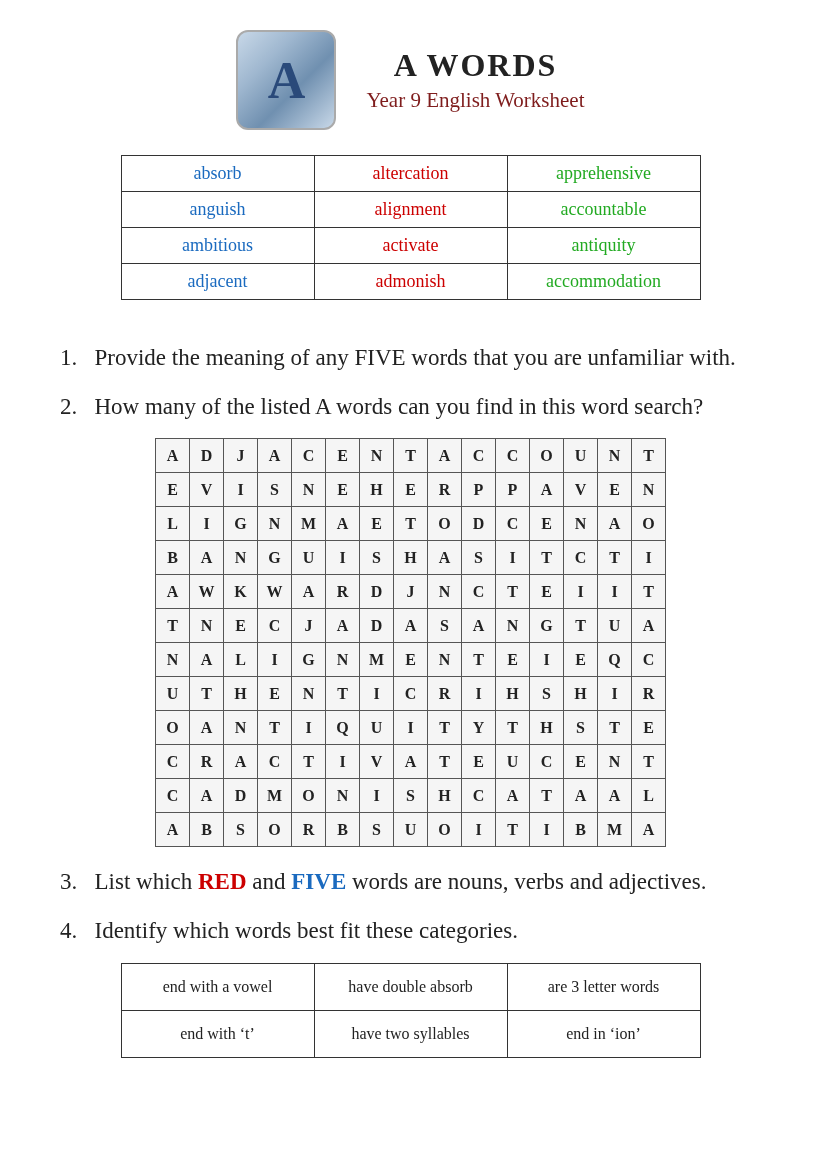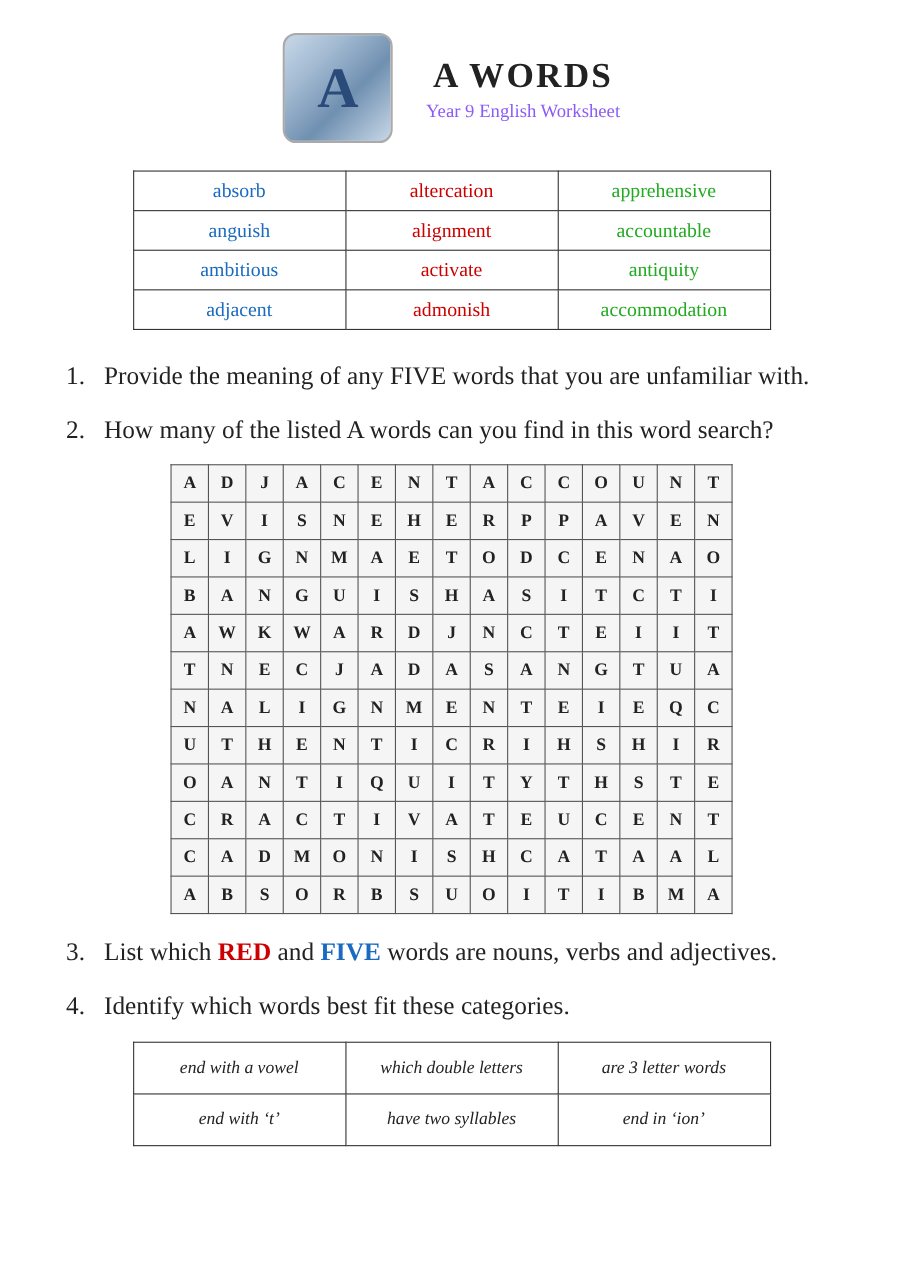--- a/index.html
+++ b/index.html
@@ -33,28 +33,28 @@
       position: relative;
     }
     .header-text { text-align: center; }
     .header-title {
       font-size: 32px;
       font-weight: bold;
       letter-spacing: 2px;
       color: #222;
     }
     .header-subtitle {
-      font-size: 17px;
-      color: #8b5cf6;
+      font-size: 21px;
+      color: #7f1d1d;
       margin-top: 4px;
     }
     .word-table {
       border-collapse: collapse;
       width: 580px;
-      margin: 0 auto 25px auto;
+      margin: 0 auto 41px auto;
     }
     .word-table td {
       border: 1.5px solid #333;
       padding: 7px 18px;
       text-align: center;
       font-size: 18px;
       min-width: 160px;
     }
     .blue { color: #1a6abf; }
     .red { color: #cc0000; }
@@ -83,21 +83,20 @@
       font-size: 16px;
       font-weight: bold;
       border: 1.5px solid #555;
       background: #f5f5f5;
       color: #222;
     }
     .category-table {
       border-collapse: collapse;
       width: 580px;
       margin: 15px auto 16px auto;
-      font-style: italic;
     }
     .category-table td {
       border: 1.5px solid #333;
       padding: 14px 12px;
       text-align: center;
       font-size: 16px;
       min-width: 170px;
     }
     .main-content { position: relative; }
   </style>
@@ -373,21 +372,21 @@
 
   <div class="question">
     <span>4.&nbsp;&nbsp;</span>
     <span>Identify which words best fit these categories.</span>
   </div>
 
   <table class="category-table">
     <tbody id="category-table-body">
         <tr>
           <td>end with a vowel</td>
-          <td>which double letters</td>
+          <td>have double absorb</td>
           <td>are 3 letter words</td>
         </tr>
         <tr>
           <td>end with ‘t’</td>
           <td>have two syllables</td>
           <td>end in ‘ion’</td>
         </tr>
       </tbody>
   </table>
 

